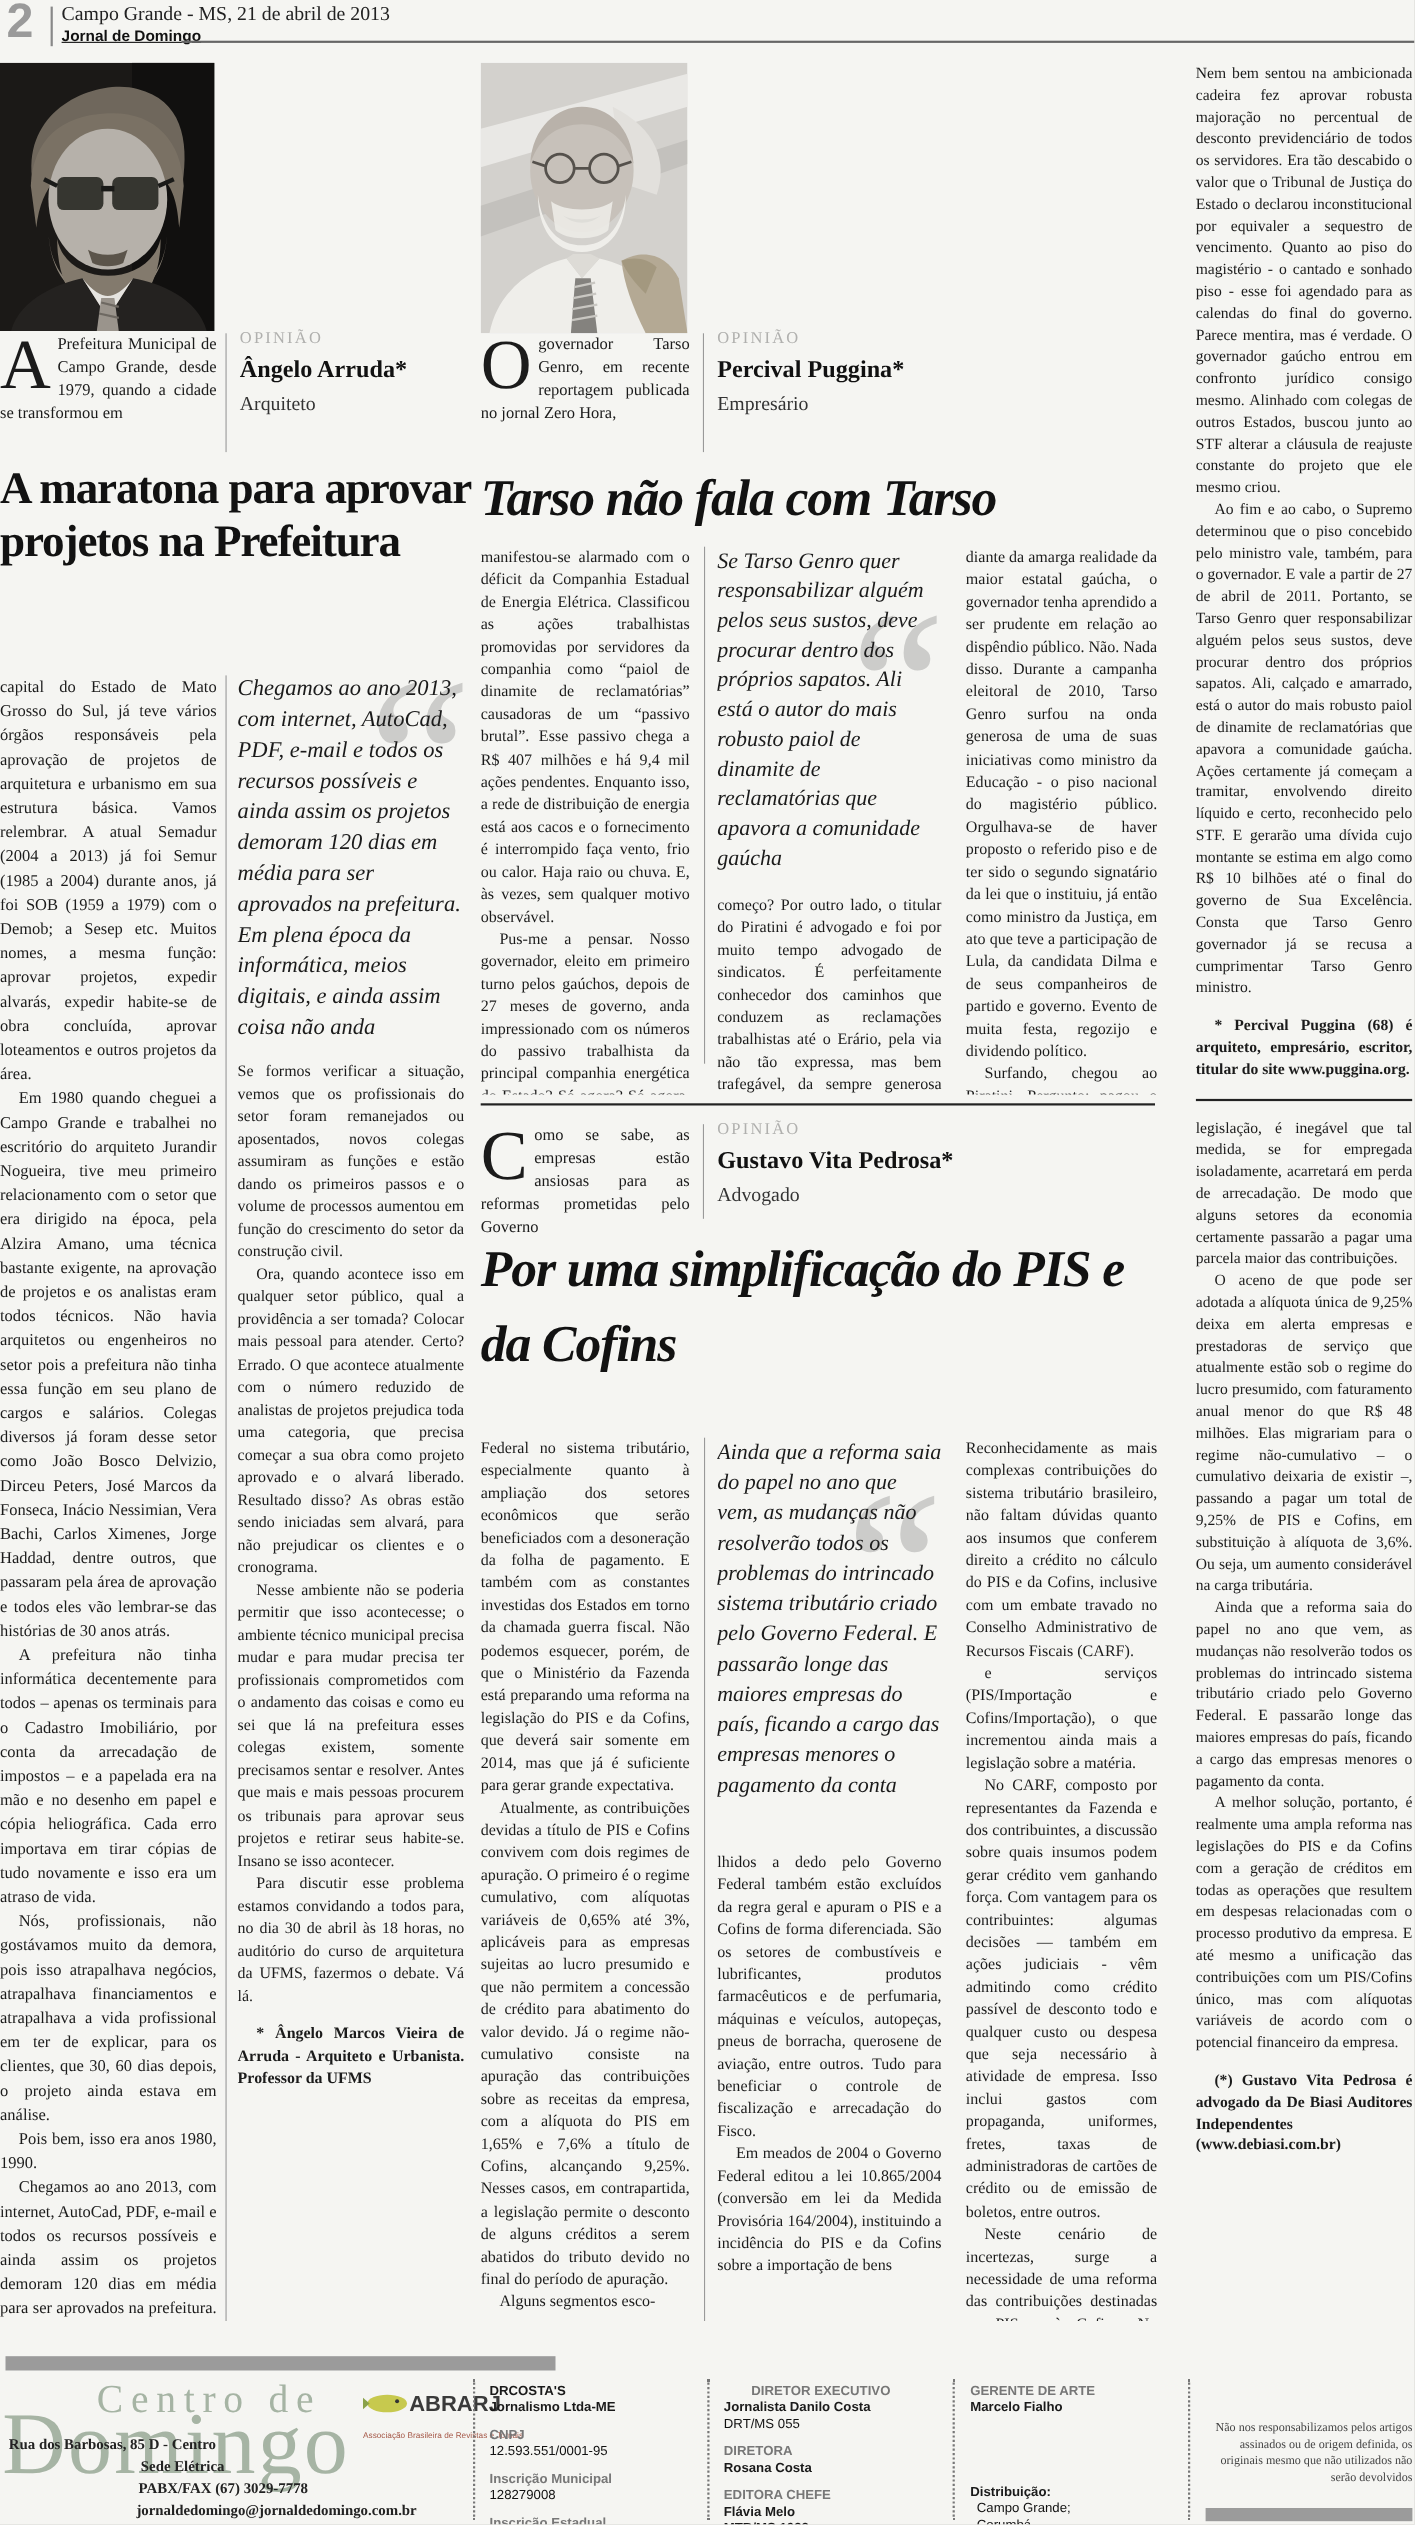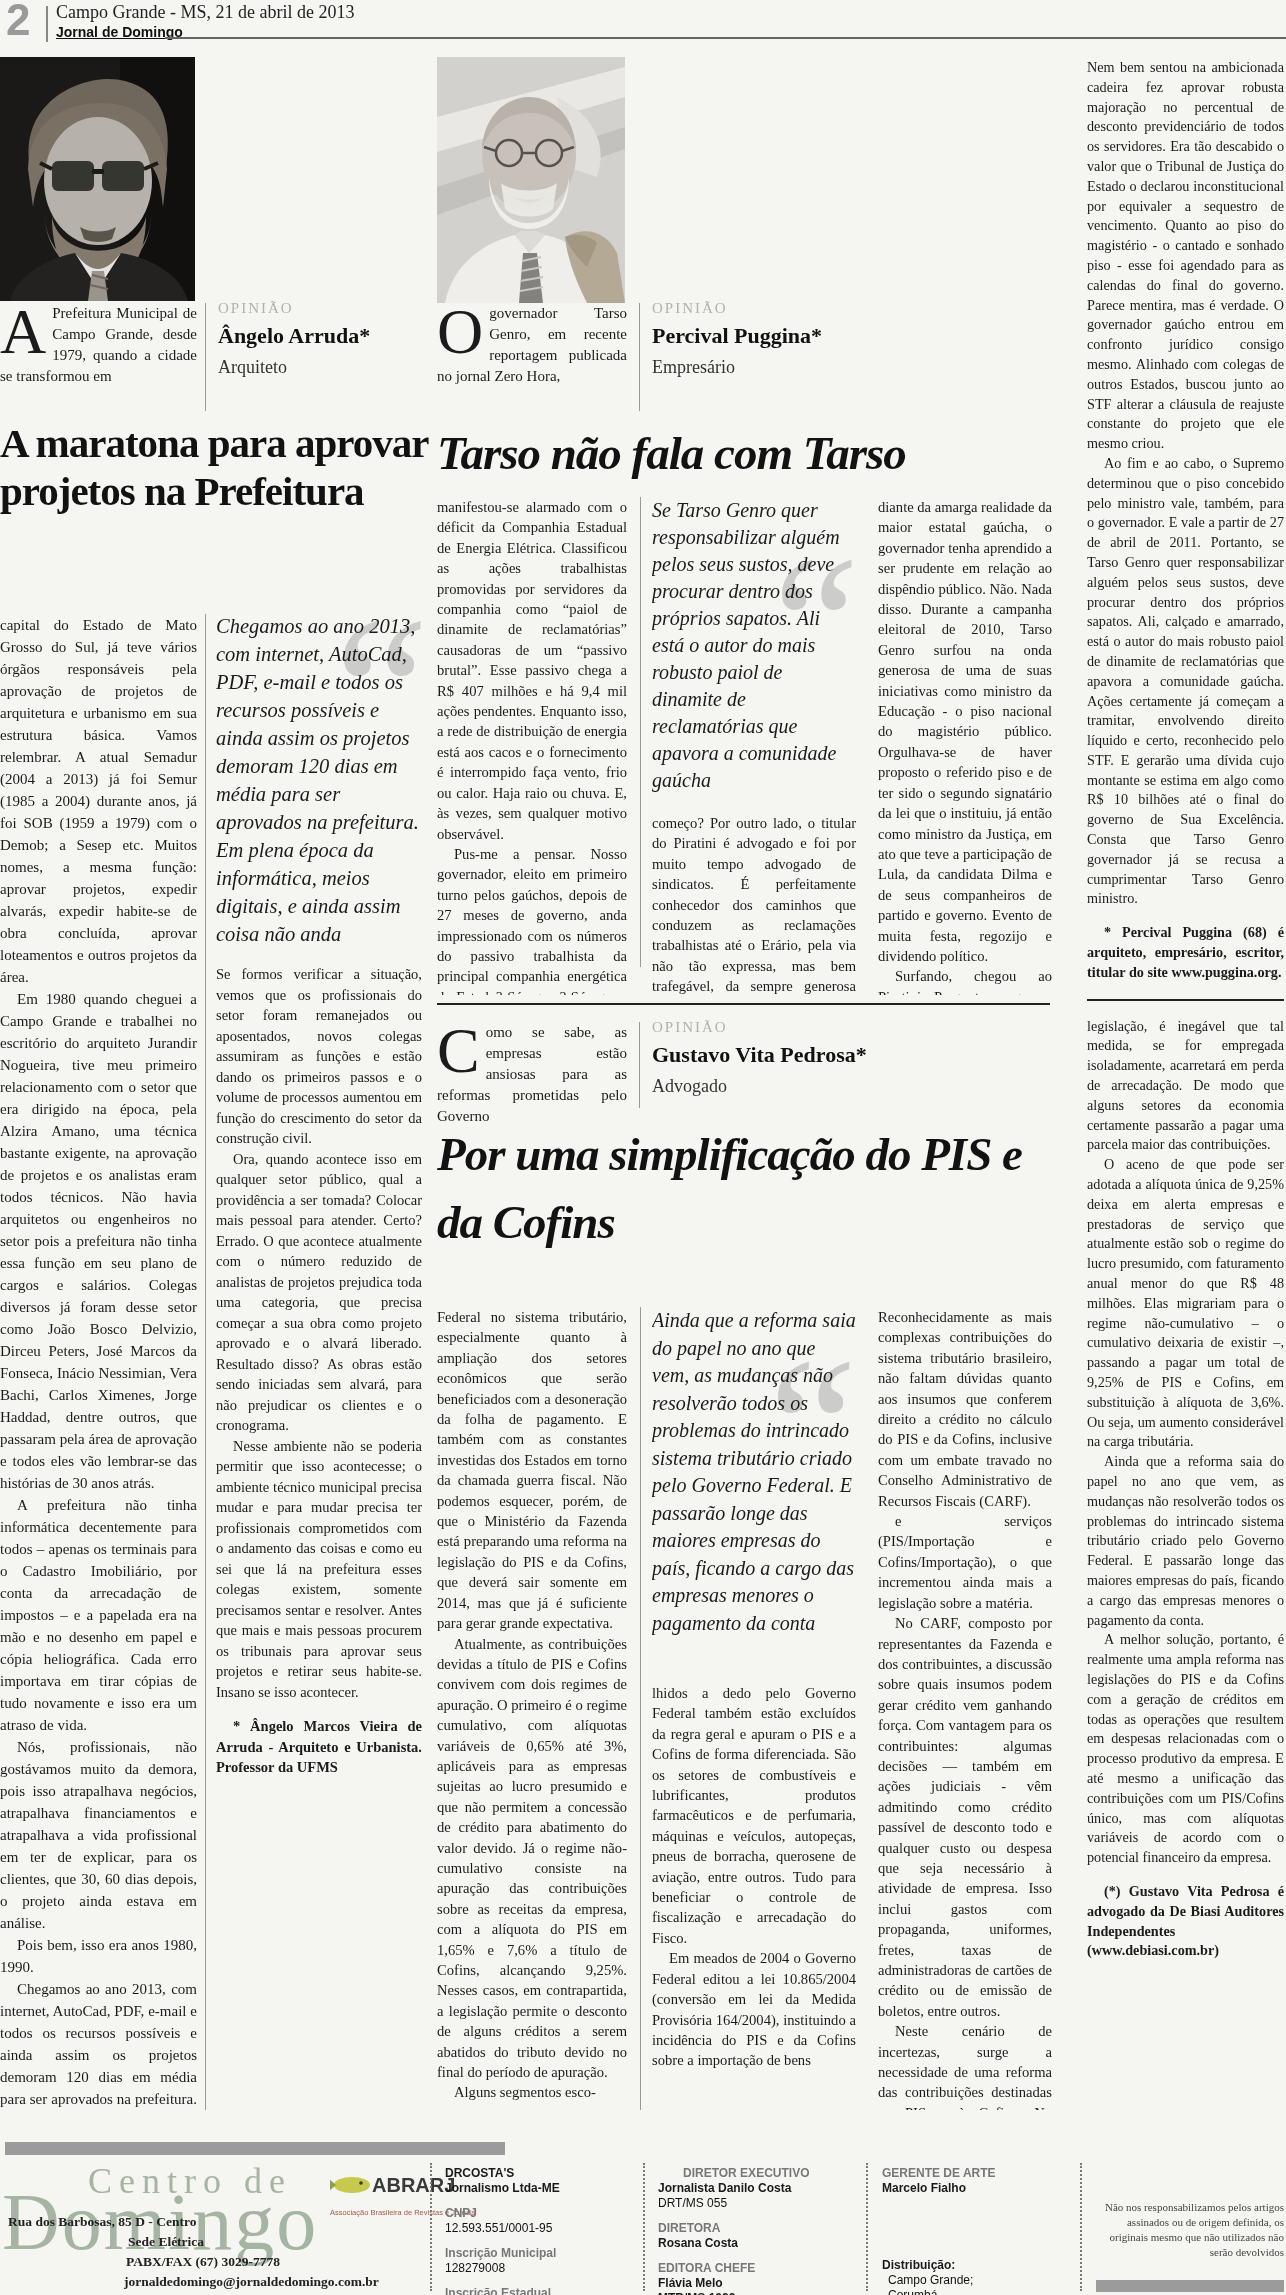--- a/index.html
+++ b/index.html
@@ -136,20 +136,21 @@
   <div class="abs vdiv" style="left:205px;top:614px;height:1496px;"></div>
   <div class="abs col" style="left:216px;top:612px;width:206px;height:1498px;font-size:14.5px;line-height:20.5px;">
     <div class="pullquote">
       <span class="qmarks">“</span>
       <span class="qtext">Chegamos ao ano 2013, com internet, AutoCad, PDF, e-mail e todos os recursos possíveis e ainda assim os projetos demoram 120 dias em média para ser aprovados na prefeitura. Em plena época da informática, meios digitais, e ainda assim coisa não anda</span>
     </div>
     <div class="paras">
         <p>Se formos verificar a situação, vemos que os profissionais do setor foram remanejados ou aposentados, novos colegas assumiram as funções e estão dando os primeiros passos e o volume de processos aumentou em função do crescimento do setor da construção civil.</p>
         <p>Ora, quando acontece isso em qualquer setor público, qual a providência a ser tomada? Colocar mais pessoal para atender. Certo? Errado. O que acontece atualmente com o número reduzido de analistas de projetos prejudica toda uma categoria, que precisa começar a sua obra como projeto aprovado e o alvará liberado. Resultado disso? As obras estão sendo iniciadas sem alvará, para não prejudicar os clientes e o cronograma.</p>
         <p>Nesse ambiente não se poderia permitir que isso acontecesse; o ambiente técnico municipal precisa mudar e para mudar precisa ter profissionais comprometidos com o andamento das coisas e como eu sei que lá na prefeitura esses colegas existem, somente precisamos sentar e resolver. Antes que mais e mais pessoas procurem os tribunais para aprovar seus projetos e retirar seus habite-se. Insano se isso acontecer.</p>
+        <p>Para discutir esse problema estamos convidando a todos para, no dia 30 de abril às 18 horas, no auditório do curso de arquitetura da UFMS, fazermos o debate. Vá lá.</p>
       </div>
     <p class="sig">* Ângelo Marcos Vieira de Arruda - Arquiteto e Urbanista. Professor da UFMS</p>
   </div>
 
   <div class="abs intro-par" style="left:437px;top:303px;width:190px;">
     <span class="dropcap">O</span>
     <span>governador Tarso Genro, em recente reportagem publicada no jornal Zero Hora,</span>
   </div>
   <div class="abs vdiv" style="left:639px;top:303px;height:108px;"></div>
   <div class="abs" style="left:652px;top:300px;width:260px;">

